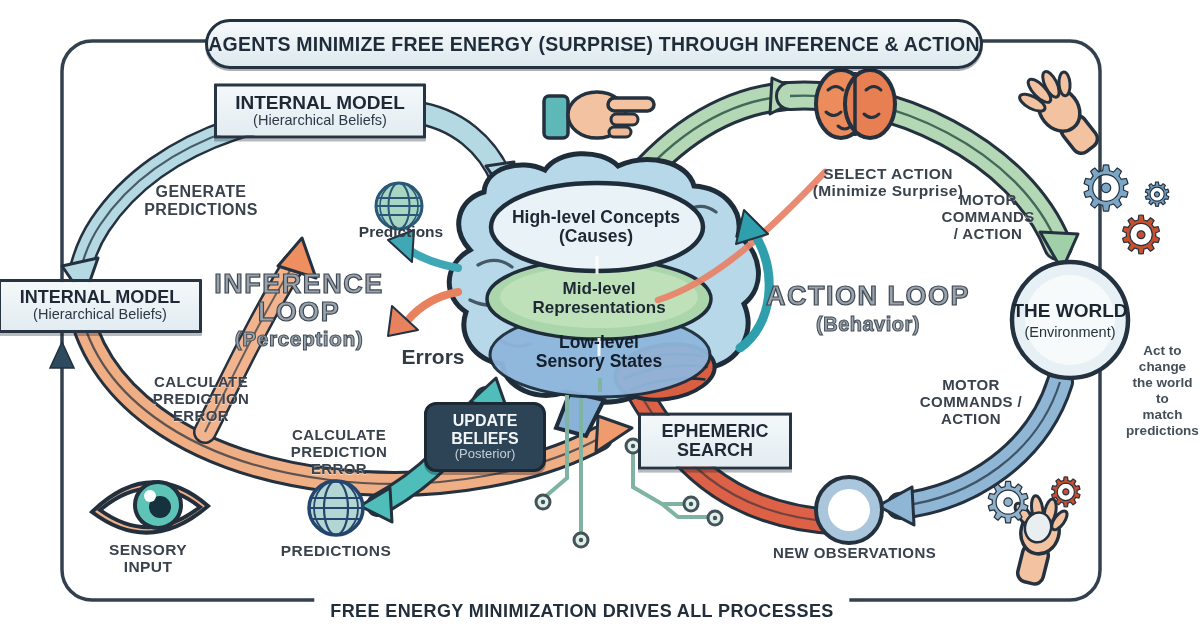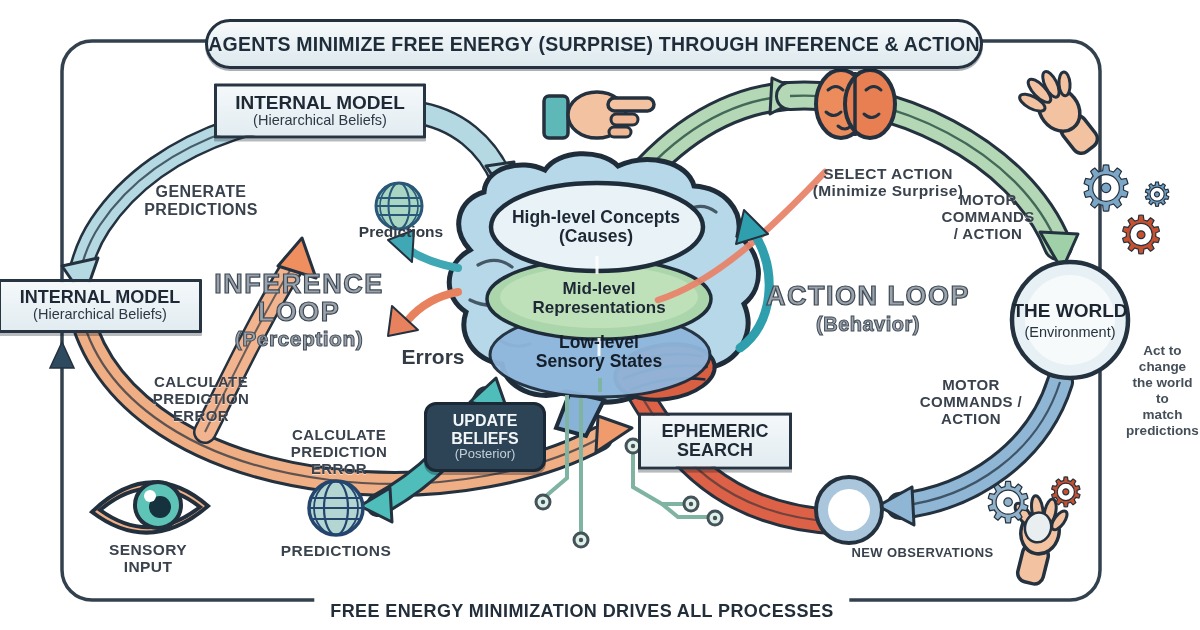--- a/index.html
+++ b/index.html
@@ -283,21 +283,21 @@
   <div class="abs worldT" style="left:1070px;top:311px;font-size:19px;">THE WORLD</div>
   <div class="abs worldS" style="left:1070px;top:332px;font-size:14.5px;">(Environment)</div>
 
   <div class="abs cap" style="left:971px;top:402px;font-size:15px;">MOTOR
 COMMANDS /
 ACTION</div>
   <div class="abs note" style="left:1139px;top:391px;font-size:13.5px;padding-left:47px;">Act to change
 the world to
 match predictions</div>
 
-  <div class="abs cap" style="left:900px;top:553px;font-size:13px;padding-left:45px;">NEW OBSERVATIONS</div>
+  <div class="abs cap" style="left:832px;top:553px;font-size:15px;padding-left:45px;">NEW OBSERVATIONS</div>
 
   <div class="abs bottom-banner" style="left:582px;top:601px;">
     <span>FREE ENERGY MINIMIZATION DRIVES ALL PROCESSES</span>
   </div>
 
   <div class="gear" style="left:1106px;top:189px;font-size:62px;color:#7ba6c6;">⚙</div>
   <div class="gear" style="left:1157px;top:194px;font-size:33px;color:#6f9fc4;">⚙</div>
   <div class="gear" style="left:1141px;top:235px;font-size:52px;color:#c8502f;">⚙</div>
   <div class="gear" style="left:1008px;top:503px;font-size:56px;color:#8fb2ca;">⚙</div>
   <div class="gear" style="left:1066px;top:492px;font-size:40px;color:#c8502f;">⚙</div>

